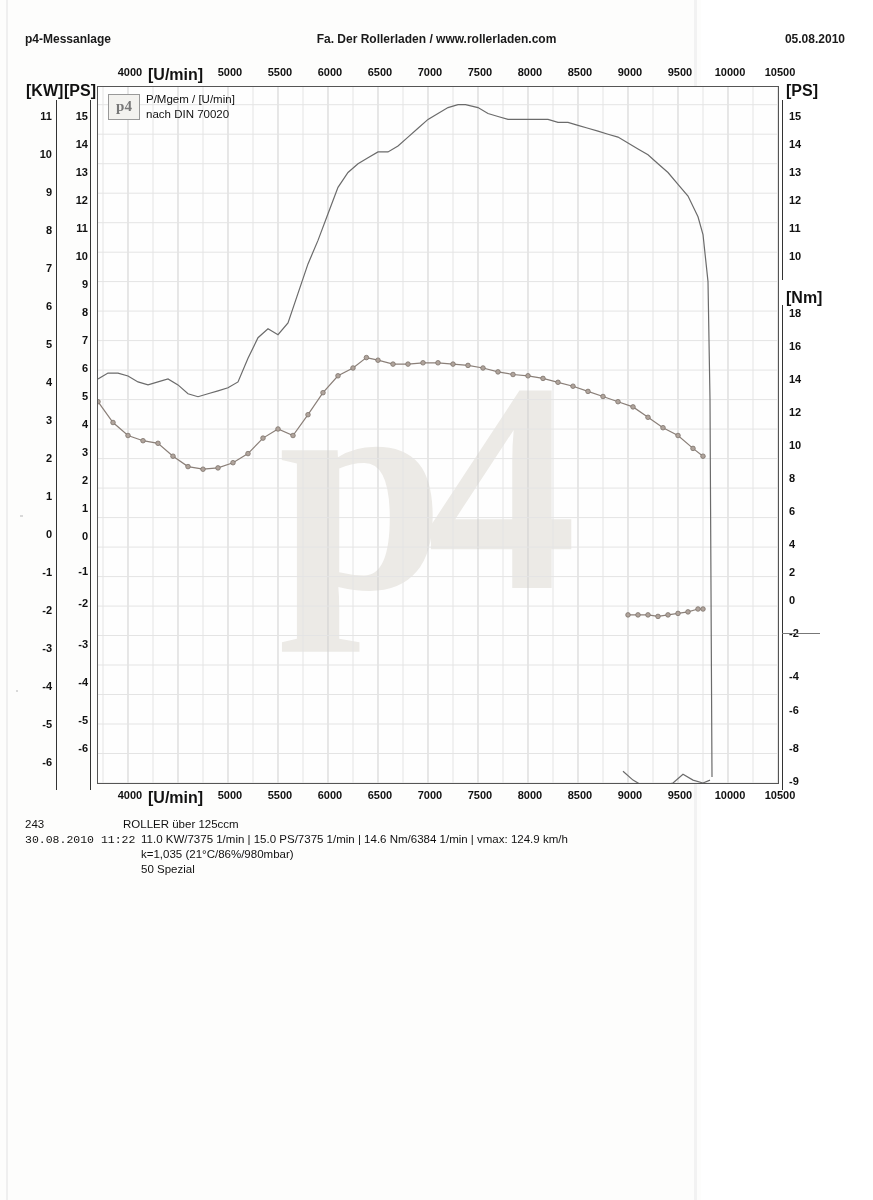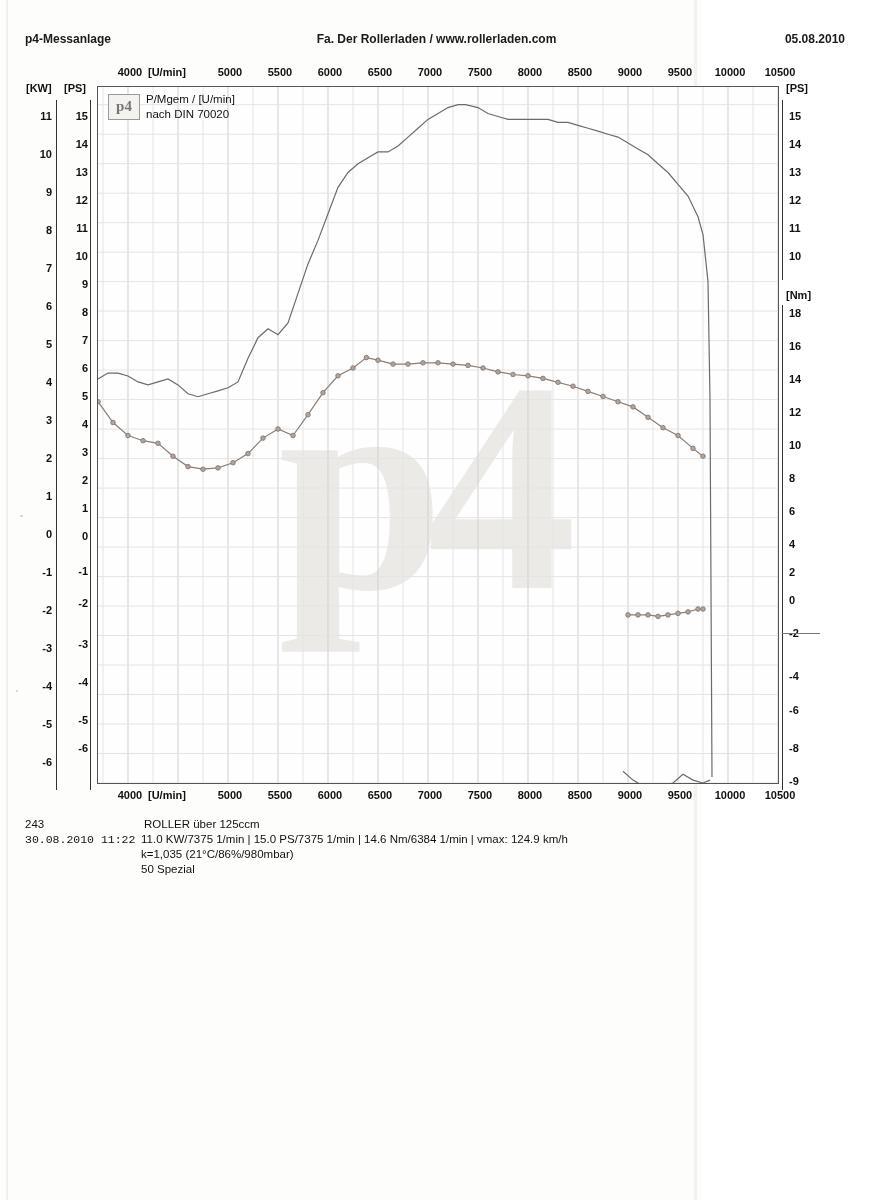--- a/index.html
+++ b/index.html
@@ -44,21 +44,21 @@
     letter-spacing:-18px;
   }
   
   svg.curves{position:absolute;left:0;top:0;width:680px;height:696px;}
   
   .xtick{
     position:absolute;font-size:11px;font-weight:bold;color:#111;
     text-align:center;width:54px;
   }
   .unit{
-    position:absolute;font-size:11px;font-weight:bold;color:#111;
+    position:absolute;font-size:16px;font-weight:bold;color:#111;
   }
   .ylab{
     position:absolute;font-size:11px;font-weight:bold;color:#111;
     text-align:right;width:26px;
   }
   .ylab-r{
     position:absolute;font-size:11px;font-weight:bold;color:#111;
     text-align:left;width:26px;
   }
   
@@ -73,21 +73,21 @@
     position:absolute;left:0;top:2px;width:30px;height:24px;
     border:1px solid #999;background:#f3f2ef;color:#777;
     font-weight:bold;font-size:15px;text-align:center;line-height:22px;
     font-family:"Liberation Serif", serif;
   }
   .legend .l1{position:absolute;left:38px;top:0;white-space:nowrap;}
   .legend .l2{position:absolute;left:38px;top:15px;white-space:nowrap;}
   
   .footer{position:absolute;left:0;top:818px;width:873px;font-size:11.5px;color:#111;}
   .footer .f-num{position:absolute;left:25px;top:0;}
-  .footer .f-roller{position:absolute;left:144px;top:0;}
+  .footer .f-roller{position:absolute;left:123px;top:0;}
   .footer .f-date{position:absolute;left:25px;top:15px;font-family:Liberation Mono, monospace;}
   .footer .f-res{position:absolute;left:141px;top:15px;white-space:nowrap;}
   .footer .f-k{position:absolute;left:141px;top:30px;}
   .footer .f-spez{position:absolute;left:141px;top:45px;}
   
   .edge-l{position:absolute;left:6px;top:0;width:2px;height:1200px;background:#efefef;}
   .edge-r{position:absolute;right:4px;top:0;width:3px;height:1200px;background:#f2f2f2;}
   .speck{position:absolute;background:#d9d9d9;}
 </style>
 </head>

